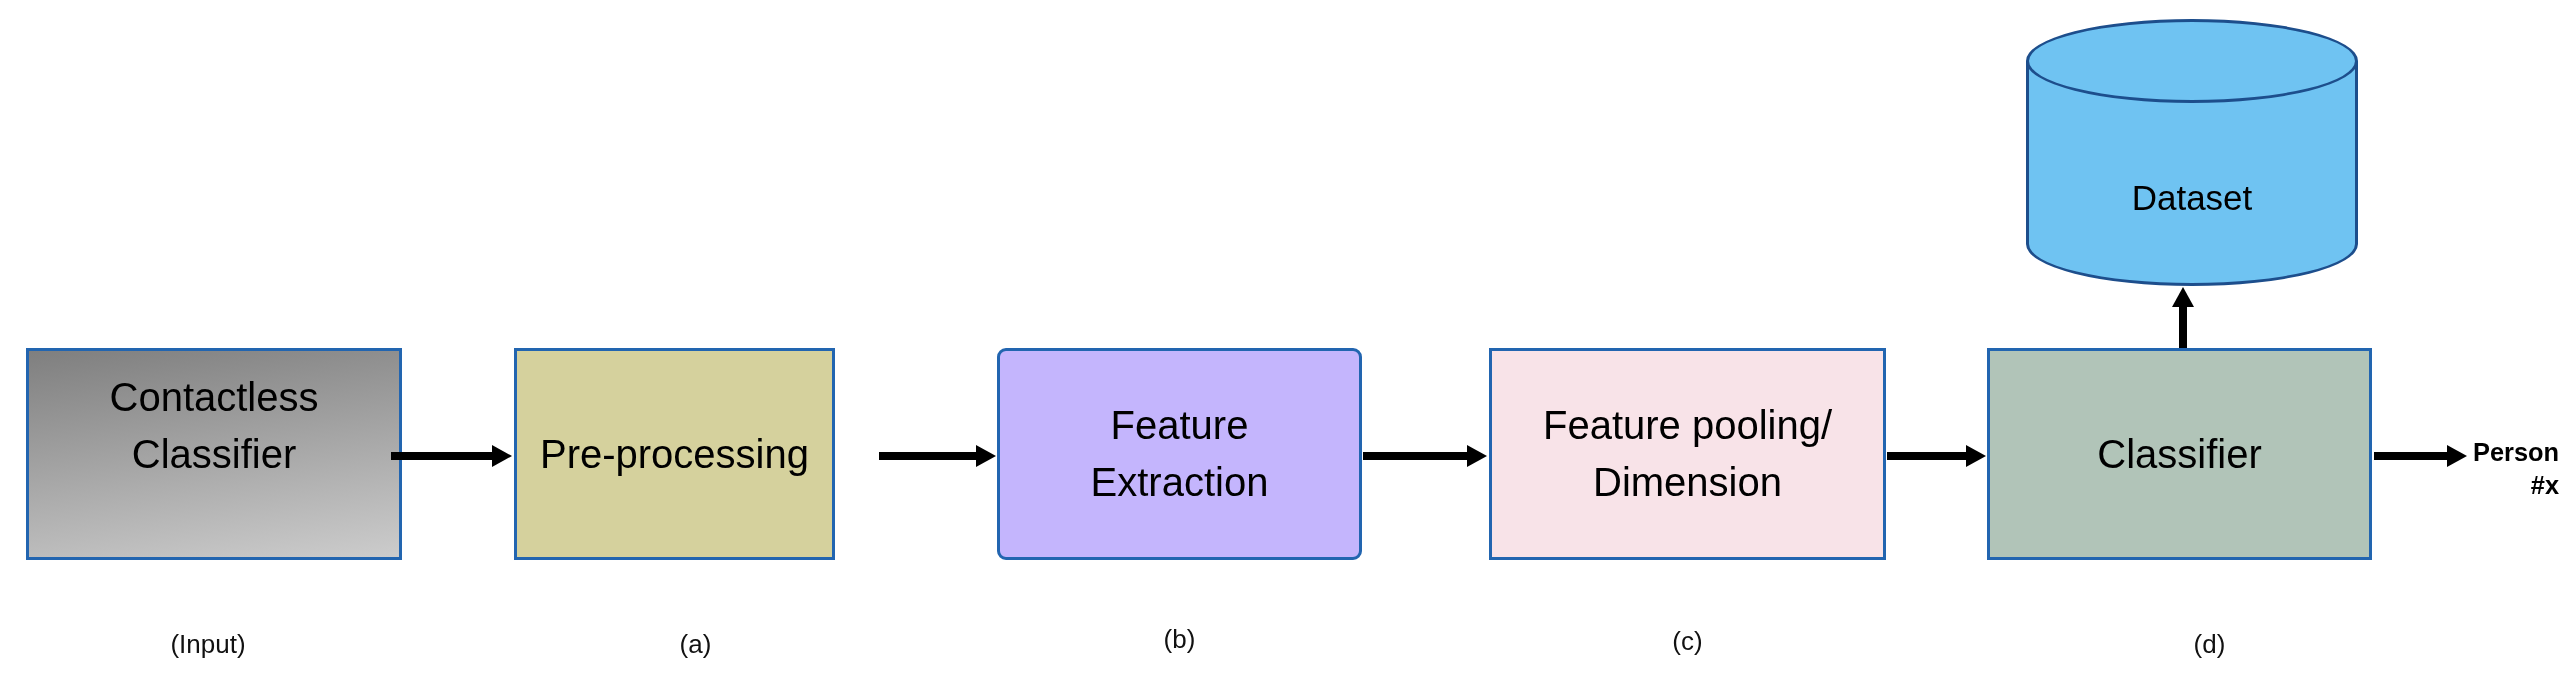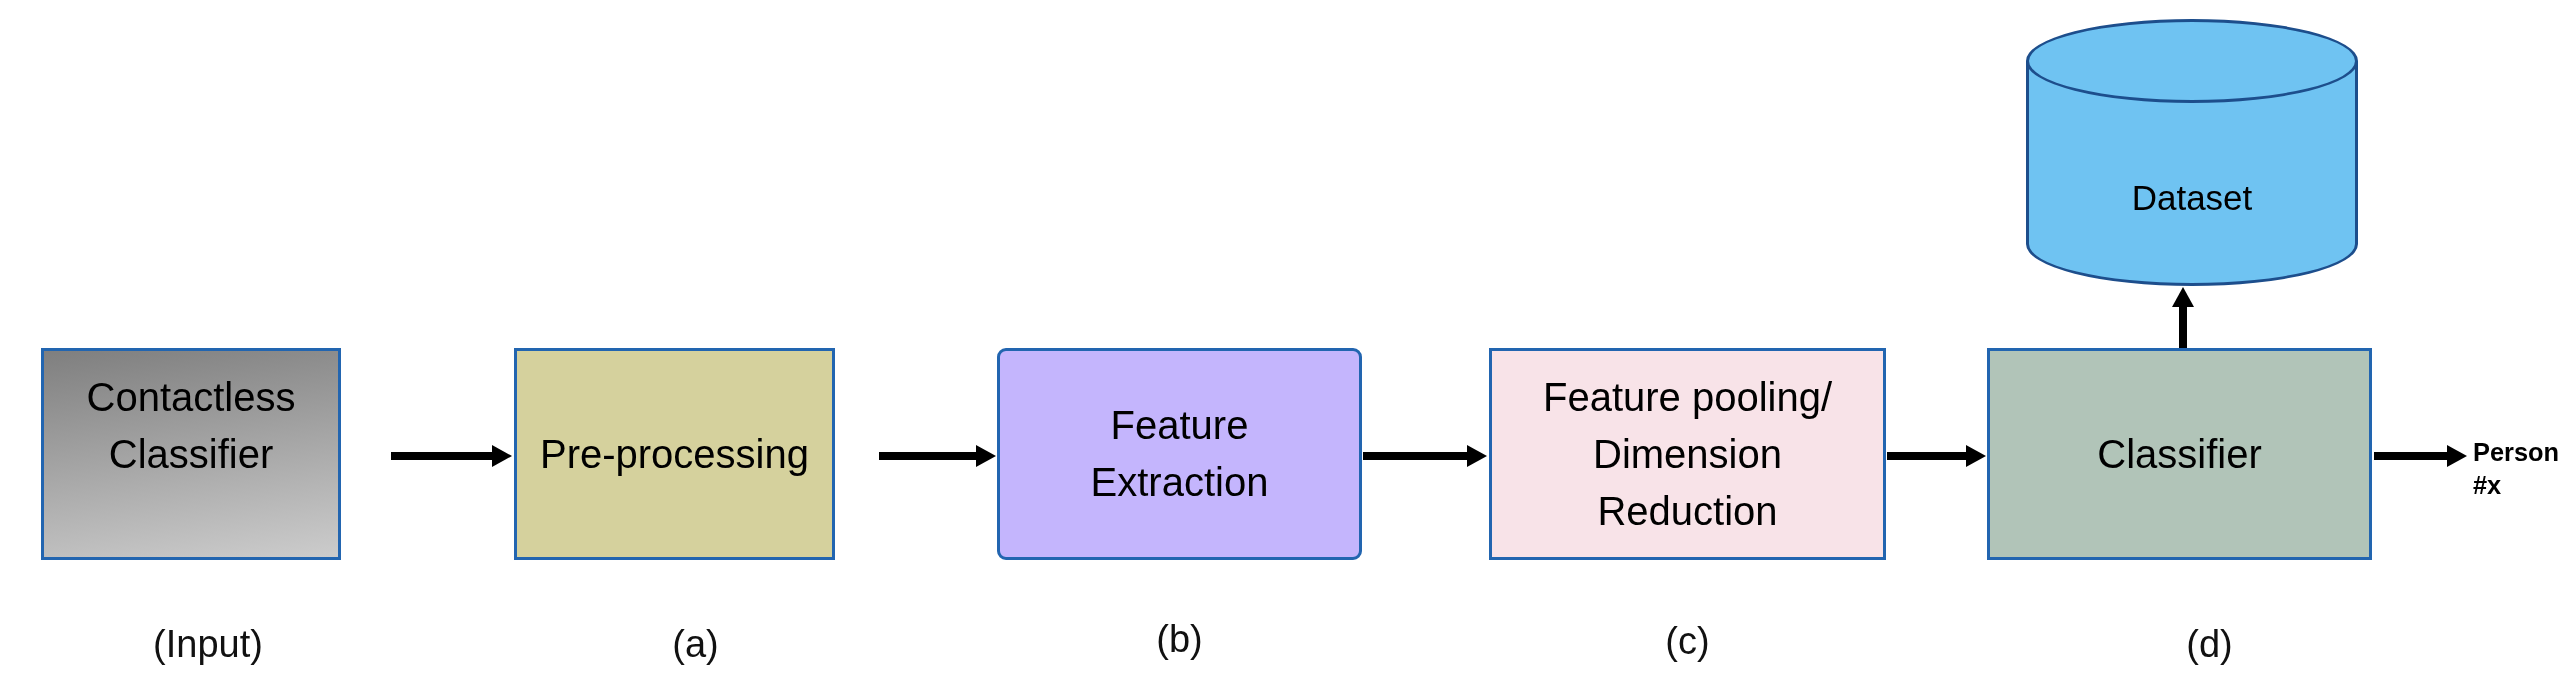--- a/index.html
+++ b/index.html
@@ -33,21 +33,21 @@
     padding-top: 18px;
   }
   .box .line { white-space: nowrap; }
 
   
   .caption {
     position: absolute;
     top: 625px;
     height: 39px;
     text-align: center;
-    font-size: 38px;
+    font-size: 26px;
     line-height: 39px;
     color: #111111;
   }
 
   
   .arrow-shaft-h {
     position: absolute;
     top: 452px;
     height: 7.5px;
     background: #000000;
@@ -123,47 +123,46 @@
 
   
   .person {
     position: absolute;
     left: 2473px;
     top: 436px;
     font-size: 25.4px;
     font-weight: bold;
     line-height: 33px;
     color: #000000;
-    text-align: left;
+    text-align: right;
     white-space: nowrap;
   }
 </style>
 </head>
 <body>
 
 <div id="canvas">
 
-  <div class="box box--top" style="left: 26px; width: 300px; background: linear-gradient(172deg, rgb(127, 127, 127) 0%, rgb(204, 204, 204) 100%); border-color: rgb(34, 101, 176); margin-left: 15px;">
+  <div class="box box--top" style="left: 26px; width: 376px; background: linear-gradient(172deg, rgb(127, 127, 127) 0%, rgb(204, 204, 204) 100%); border-color: rgb(34, 101, 176);">
     <div class="line">Contactless</div>
     <div class="line">Classifier</div>
   </div>
 
   <div class="box" style="left: 514px; width: 321px; background: rgb(213, 209, 157); border-color: rgb(34, 101, 176);">
     <div class="line">Pre-processing</div>
   </div>
 
   <div class="box" style="left: 997px; width: 365px; background: #c4b5fd; border-color: rgb(34, 101, 176); border-radius: 9px;">
     <div class="line">Feature</div>
     <div class="line">Extraction</div>
   </div>
 
   <div class="box" style="left: 1489px; width: 397px; background: rgb(248, 227, 232); border-color: rgb(34, 101, 176);">
     <div class="line">Feature pooling/</div>
     <div class="line">Dimension</div>
-    <div class="line">Reduction</div>
   </div>
 
   <div class="box" style="left: 1987px; width: 385px; background: rgb(177, 196, 184); border-color: rgb(34, 101, 176);">
     <div class="line">Classifier</div>
   </div>
 
   <div class="caption" style="left:26px; width:364px;">(Input)</div>
   <div class="caption" style="left:514px; width:363px;">(a)</div>
   <div class="caption" style="left:997px; width:365px; top:620px;">(b)</div>
   <div class="caption" style="left:1489px; width:397px; top:622px;">(c)</div>

